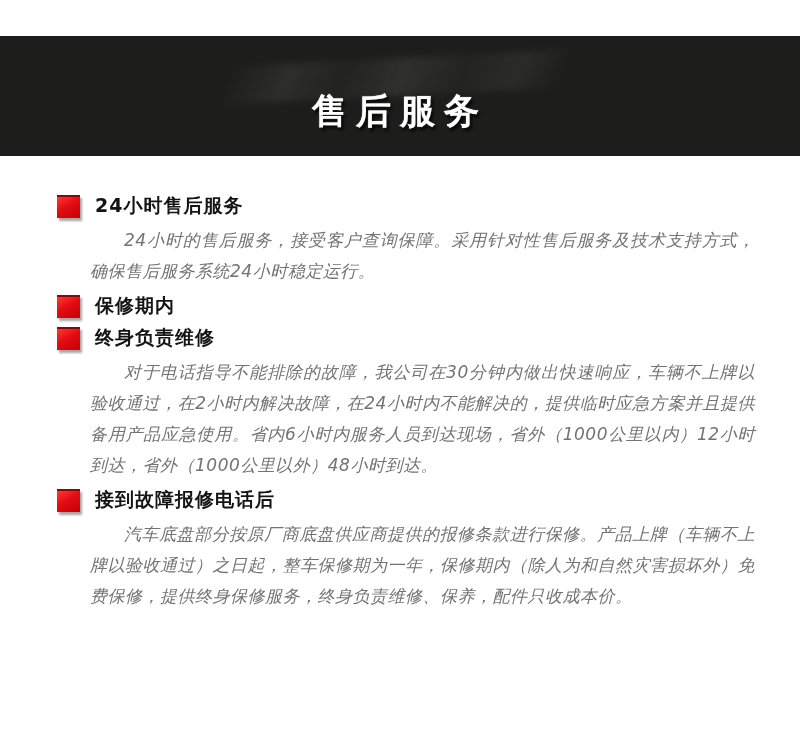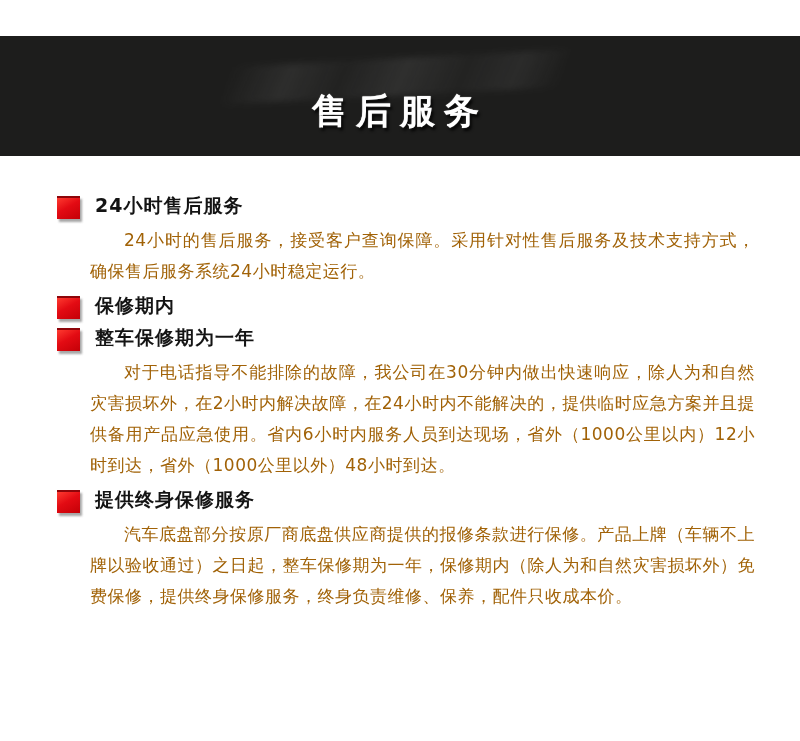--- a/index.html
+++ b/index.html
@@ -46,21 +46,21 @@
     transform:skewX(-18deg) rotate(-3deg);
   }
 
   
   .content{
     padding:37px 45px 0 57px;
   }
   .section{margin:0 0 6px 0;}
   .section-head{
     display:flex;
-    align-items:flex-end;
+    align-items:center;
     margin:0 0 4px 0;
   }
   .bullet{
     width:23px;height:21px;
     background:linear-gradient(150deg,#ff3b30 0%,#e30b13 45%,#c40007 100%);
     border-top:2px solid #8d050a;
     box-shadow:2px 3px 2px rgba(60,60,60,.45);
     flex:0 0 auto;
   }
   .section-title{
@@ -68,24 +68,25 @@
     font-size:19px;
     font-weight:bold;
     color:#141414;
     letter-spacing:1px;
   }
   .para{
     margin:6px 0 4px 33px;
     width:665px;
     font-size:17px;
     line-height:31px;
-    color:#a16207;
+    color:#737373;
     text-indent:2em;
     text-align:justify;
     letter-spacing:.5px;
+    font-style:italic;
   }
   .bottom-watermark{
     position:absolute;
     left:90px;top:716px;
     width:560px;height:8px;
     background:linear-gradient(90deg,
       rgba(90,90,90,0) 0%,
       rgba(90,90,90,.10) 12%,
       rgba(90,90,90,.03) 30%,
       rgba(90,90,90,.11) 48%,
@@ -118,29 +119,29 @@
     <div class="section">
       <div class="section-head">
         <span class="bullet"></span>
         <h2 class="section-title">保修期内</h2>
       </div>
     </div>
 
     <div class="section">
       <div class="section-head">
         <span class="bullet"></span>
-        <h2 class="section-title">整车保修期为一年</h2>
+        <h2 class="section-title">终身负责维修</h2>
       </div>
-      <p class="para">对于电话指导不能排除的故障，我公司在30分钟内做出快速响应，除人为和自然灾害损坏外，在2小时内解决故障，在24小时内不能解决的，提供临时应急方案并且提供备用产品应急使用。省内6小时内服务人员到达现场，省外（1000公里以内）12小时到达，省外（1000公里以外）48小时到达。</p>
+      <p class="para">对于电话指导不能排除的故障，我公司在30分钟内做出快速响应，车辆不上牌以验收通过，在2小时内解决故障，在24小时内不能解决的，提供临时应急方案并且提供备用产品应急使用。省内6小时内服务人员到达现场，省外（1000公里以内）12小时到达，省外（1000公里以外）48小时到达。</p>
     </div>
 
     <div class="section">
       <div class="section-head">
         <span class="bullet"></span>
-        <h2 class="section-title">提供终身保修服务</h2>
+        <h2 class="section-title">接到故障报修电话后</h2>
       </div>
       <p class="para">汽车底盘部分按原厂商底盘供应商提供的报修条款进行保修。产品上牌（车辆不上牌以验收通过）之日起，整车保修期为一年，保修期内（除人为和自然灾害损坏外）免费保修，提供终身保修服务，终身负责维修、保养，配件只收成本价。</p>
     </div>
 
   </div>
 
   <div class="bottom-watermark"></div>
 </div>
 
 </body></html>

